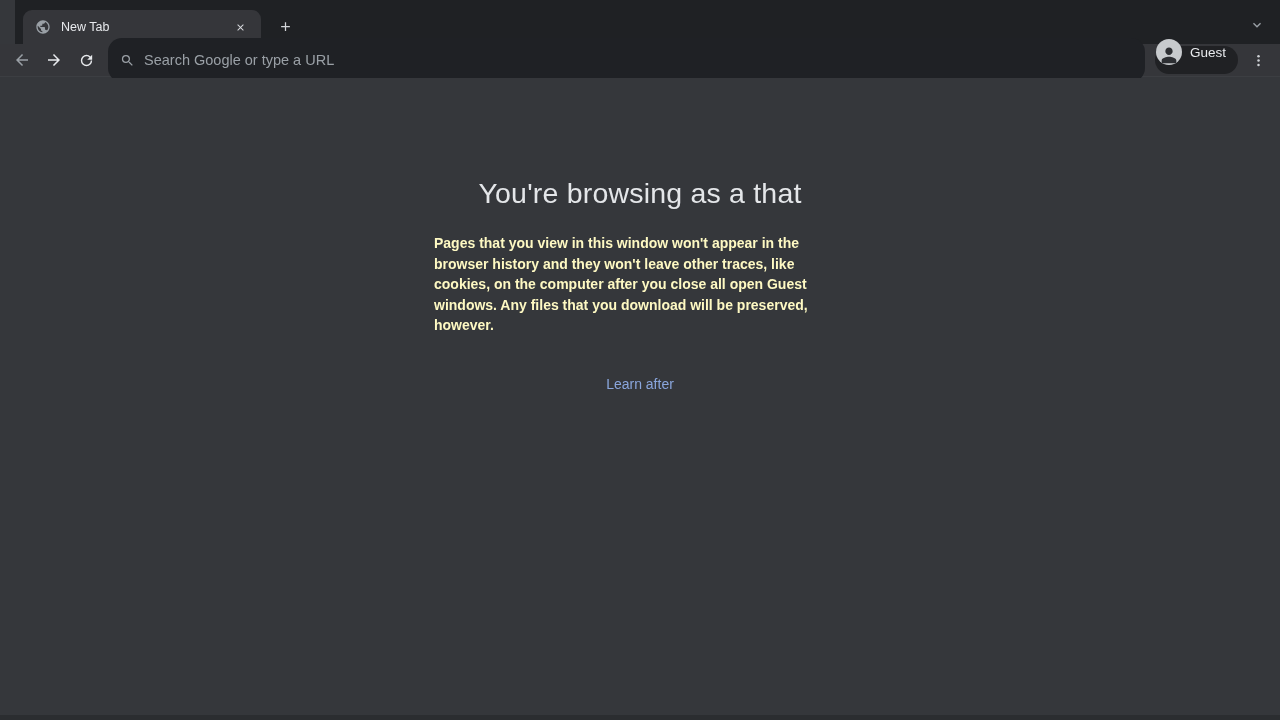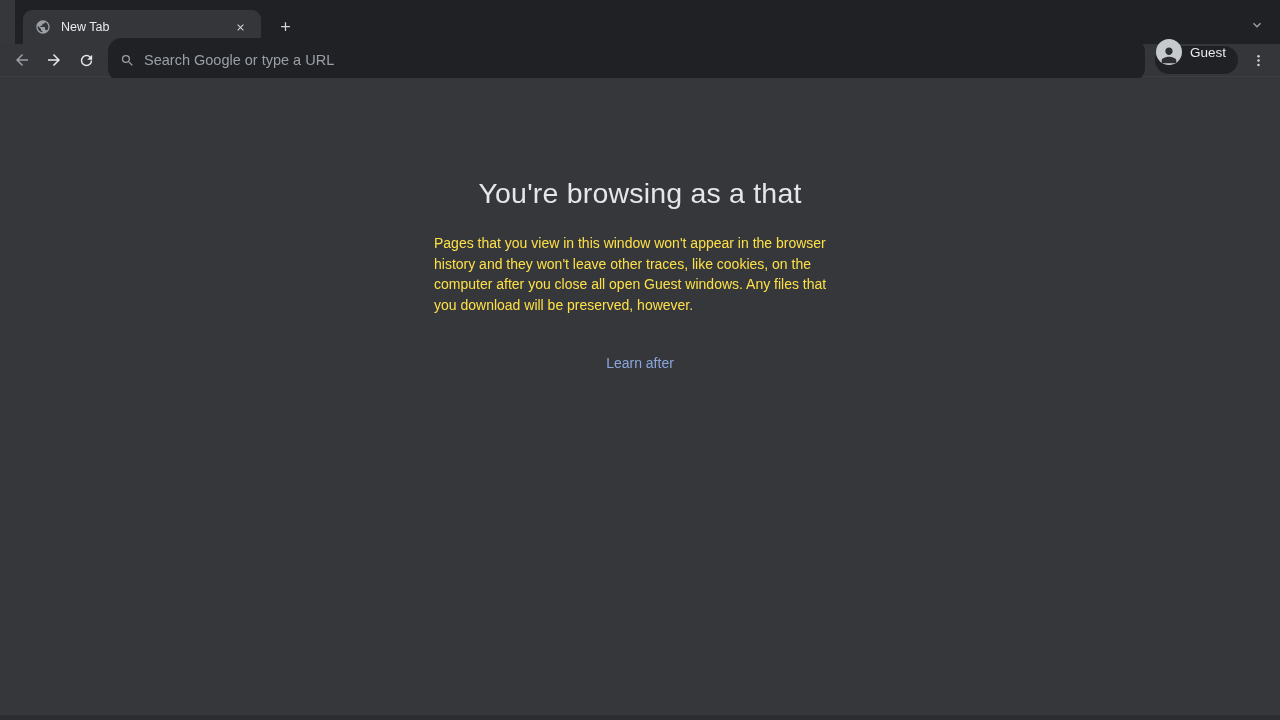--- a/index.html
+++ b/index.html
@@ -113,21 +113,22 @@
   .guest-heading {
     font-size: 28.5px; font-weight: 400;
     color: #e4e6e9;
     letter-spacing: 0.2px;
     white-space: nowrap;
   }
   .guest-body {
     margin-top: 23px;
     text-align: left;
     font-size: 14px; line-height: 20.5px;
-    color: #fde047;
+    color: #fef9c3;
+    font-weight: bold;
   }
   .learn-more {
     display: inline-block;
     margin-top: 40px;
     font-size: 14px; font-weight: 500;
     color: #8aa6dd;
     text-decoration: none;
     cursor: pointer;
   }
   .window-bottom-edge {

